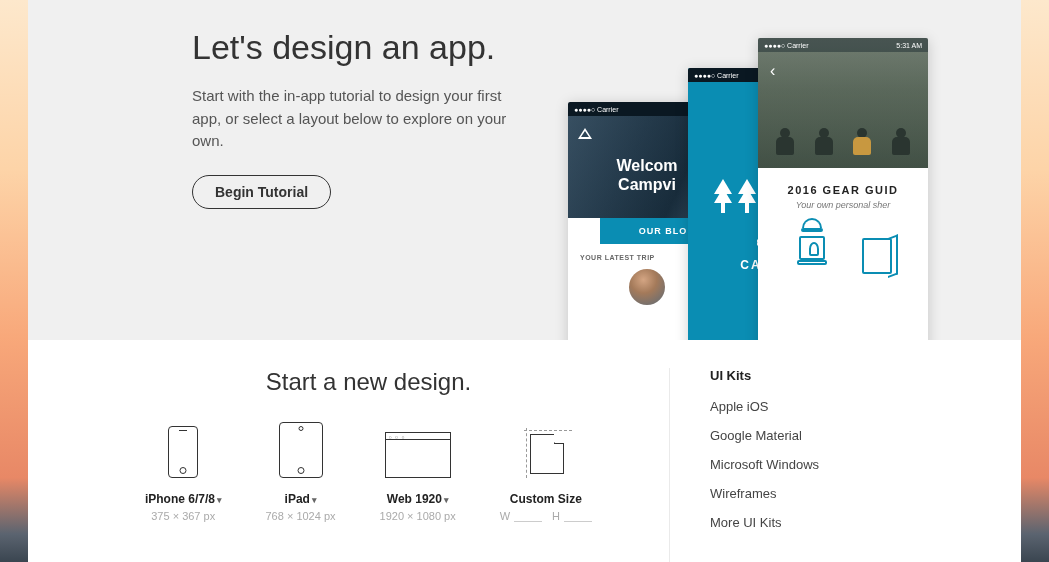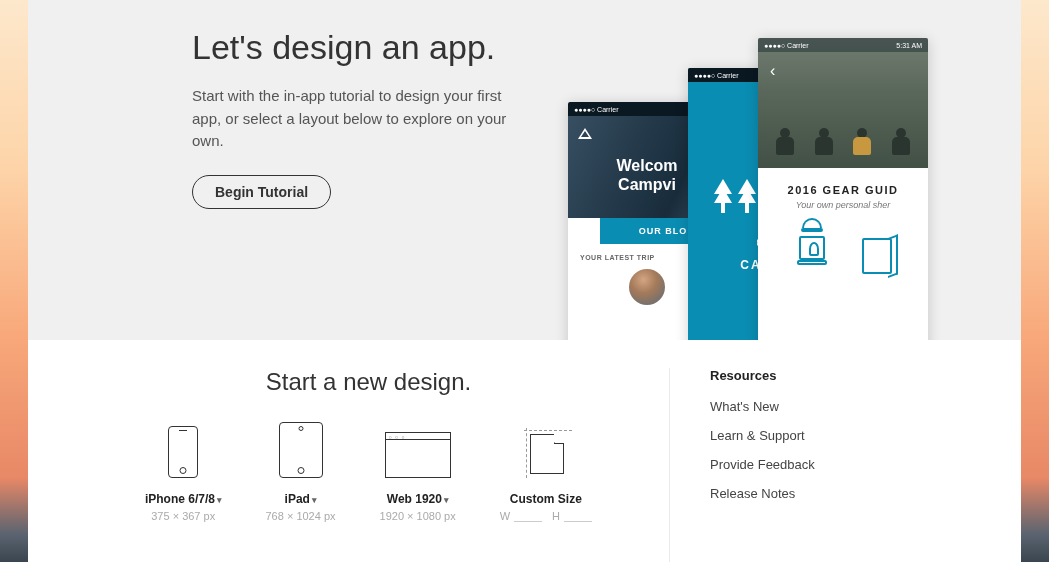--- a/index.html
+++ b/index.html
@@ -445,21 +445,22 @@
                 <span>H</span>
                 <span class="line"></span>
               </span>
           </div>
         </div>
       </div>
     </div>
 
     <div class="links-section">
       <div class="links-col">
-        <h3>Resources</h3>
-        <a>What's New</a>
-        <a>Learn &amp; Support</a>
-        <a>Provide Feedback</a>
-        <a>Release Notes</a>
+        <h3>UI Kits</h3>
+        <a>Apple iOS</a>
+        <a>Google Material</a>
+        <a>Microsoft Windows</a>
+        <a>Wireframes</a>
+        <a>More UI Kits</a>
       </div>
     </div>
   </div>
 </div>
 
 </body></html>

